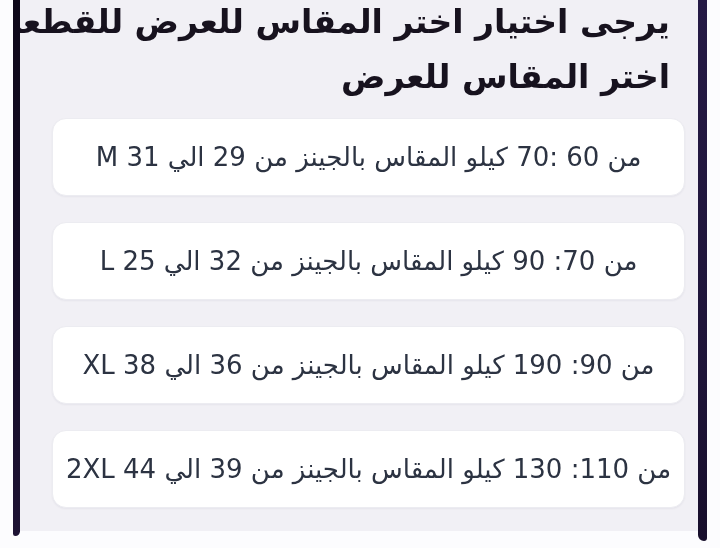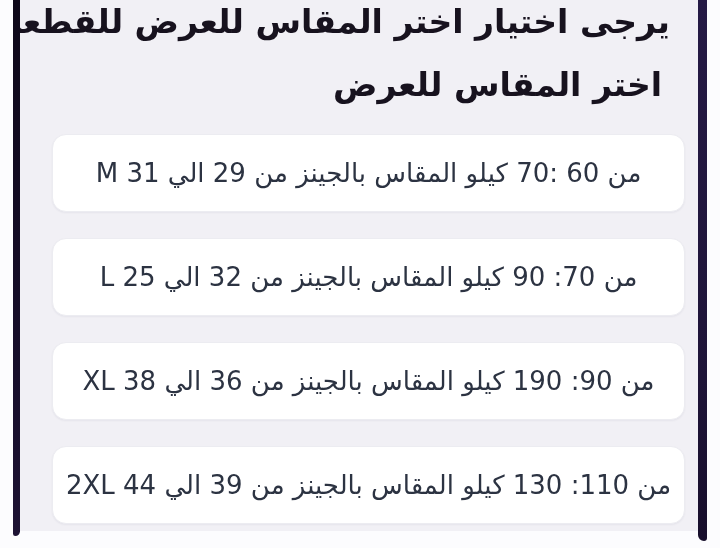--- a/index.html
+++ b/index.html
@@ -52,21 +52,21 @@
     margin: -8px 0 0 0;
     padding: 0 28px 0 20px;
     font-size: 33px;
     line-height: 60px;
     font-weight: 700;
     color: #17121e;
     text-align: right;
     white-space: nowrap;
   }
   .subtitle {
-    margin: 8px;
+    margin: 0;
     padding: 0 28px 0 20px;
     font-size: 33px;
     line-height: 50px;
     font-weight: 700;
     color: #17121e;
     text-align: right;
     white-space: nowrap;
   }
   .options {
     padding: 16px 13px 0 32px; 

